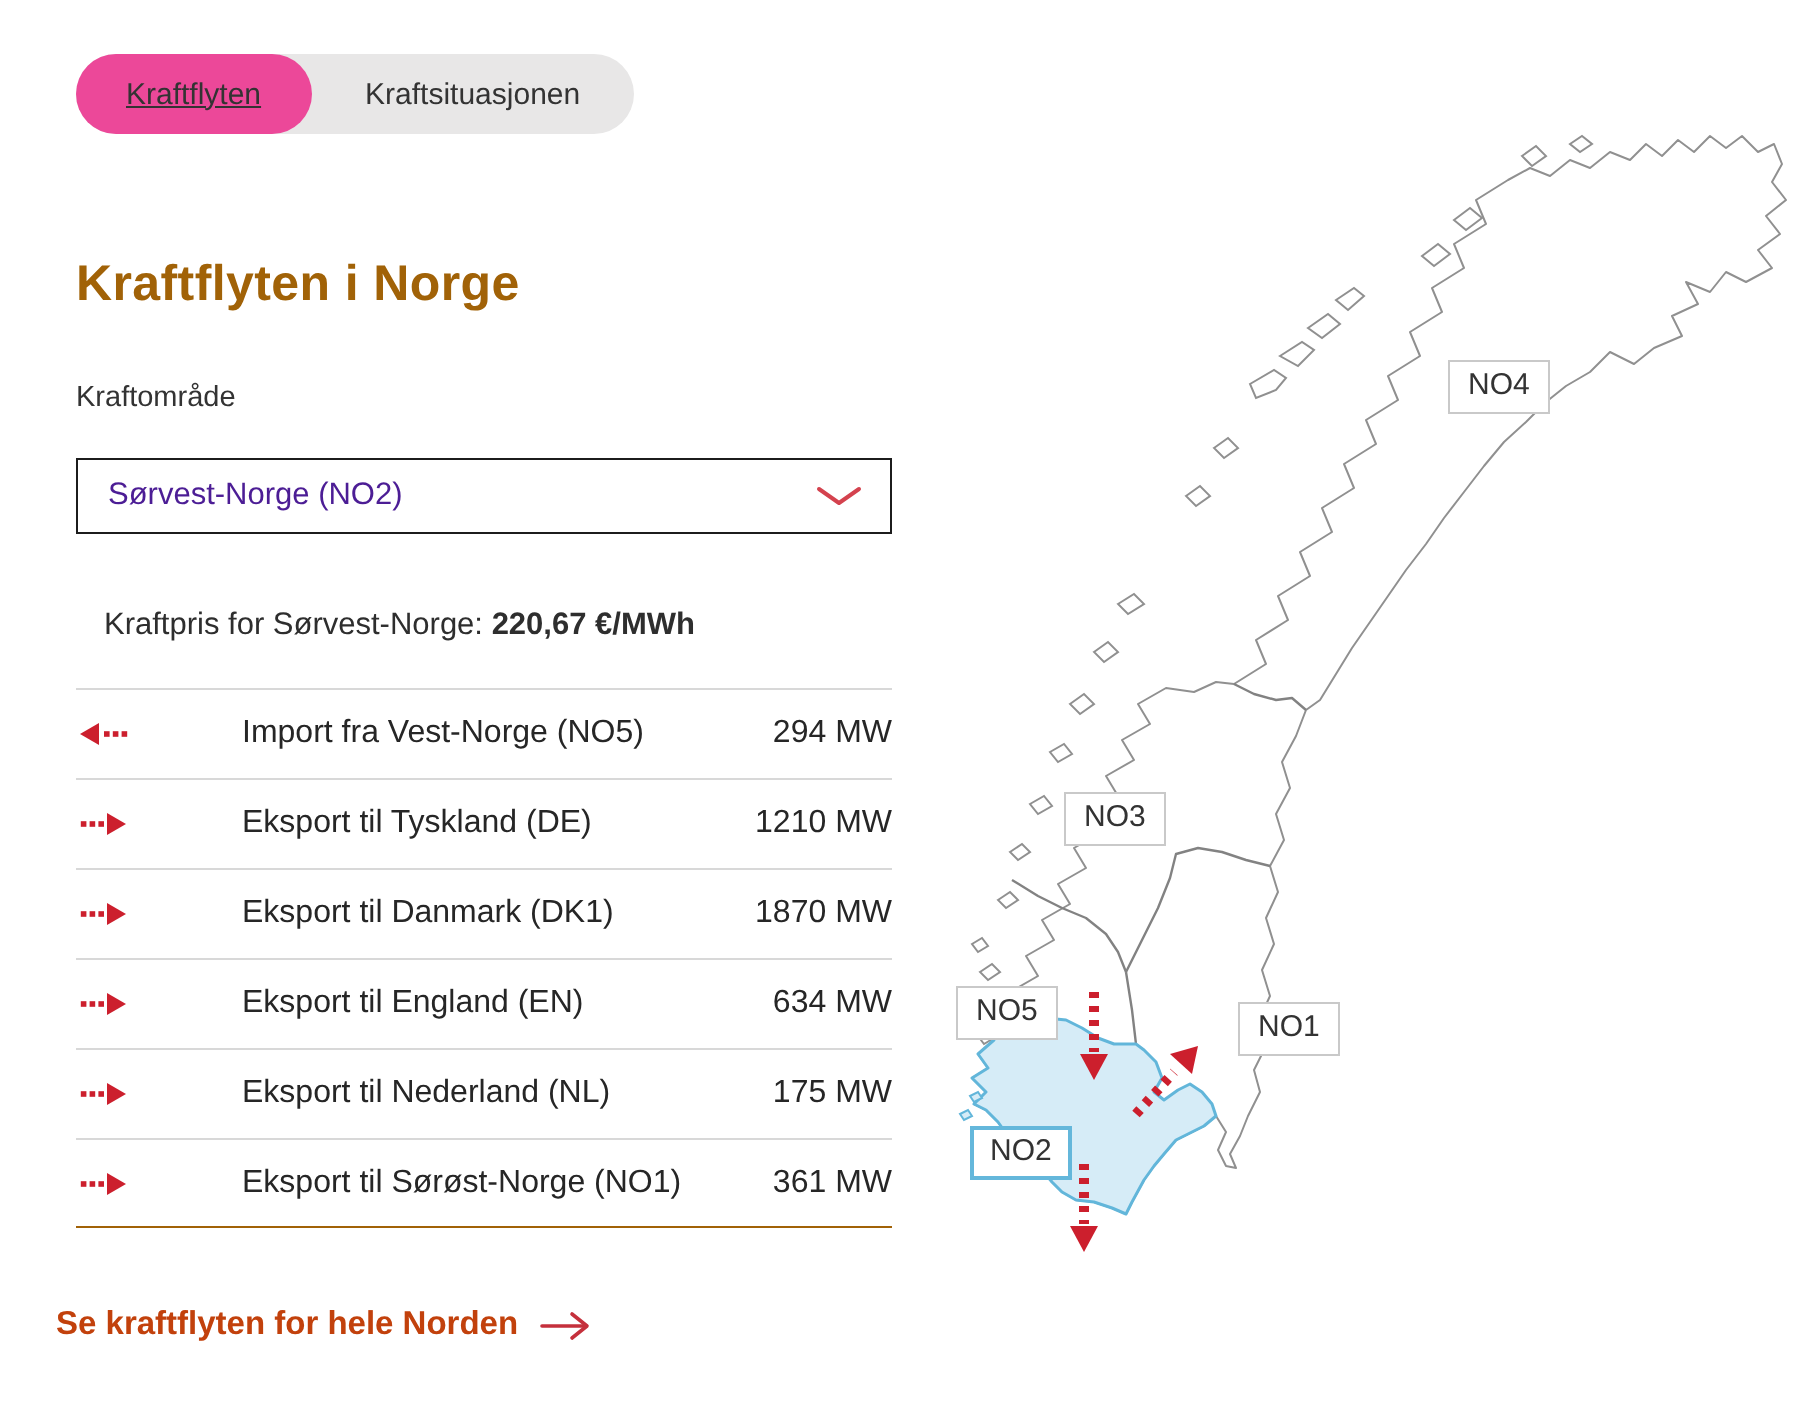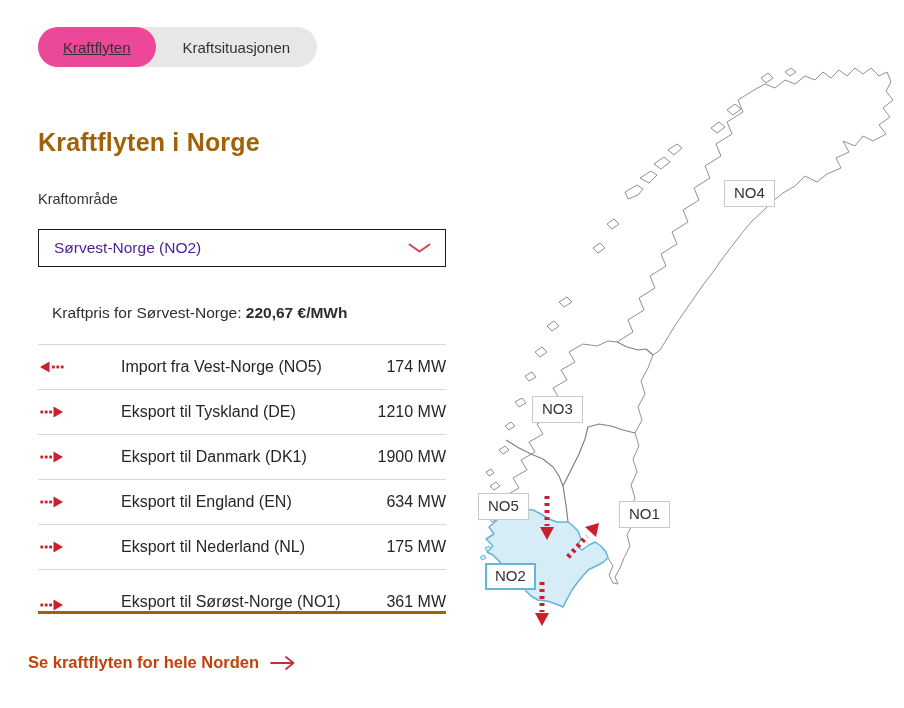--- a/index.html
+++ b/index.html
@@ -39,21 +39,21 @@
     position:absolute;left:52px;top:304px;font-size:15.5px;color:#2e2e2e;
   }
   .price-line b{font-weight:700;}
   .flow-list{
     position:absolute;left:38px;top:344px;width:408px;
   }
   .flow-row{
     display:flex;align-items:center;height:45px;
     border-top:1px solid #d8d8d8;box-sizing:border-box;
   }
-  .flow-row:last-child{border-bottom:3px solid #a16207;align-items:flex-end;}
+  .flow-row:last-child{border-bottom:1px solid #a16207;}
   .flow-row .icon{width:24px;margin-left:2px;margin-right:9px;display:flex;align-items:center;}
   .flow-row .lbl{font-size:16px;color:#262626;flex:1;margin-left:48px;}
   .flow-row .val{font-size:16px;color:#262626;text-align:right;white-space:nowrap;}
   .footer-link{
     position:absolute;left:28px;top:653px;display:flex;align-items:center;gap:11px;
     font-size:16.5px;font-weight:700;color:#c2410c;cursor:pointer;
   }
   
   .map-svg{position:absolute;left:475px;top:58px;width:420px;height:600px;}
   .map-label{
@@ -98,21 +98,21 @@
     <span class="icon icon-import">
       <svg width="24" height="12" viewBox="0 0 24 12">
         <polygon points="0,6 9.5,0.5 9.5,11.5" fill="#cc1f2d"></polygon>
         <rect x="12" y="4.6" width="2.8" height="2.8" fill="#cc1f2d"></rect>
         <rect x="16.4" y="4.6" width="2.8" height="2.8" fill="#cc1f2d"></rect>
         <rect x="20.8" y="4.6" width="2.8" height="2.8" fill="#cc1f2d"></rect>
       </svg>
     </span>
 
     <span class="lbl">Import fra Vest-Norge (NO5)</span>
-    <span class="val">174 MW</span>
+    <span class="val">294 MW</span>
   </div>
     <div class="flow-row">
 
     <span class="icon icon-export">
       <svg width="24" height="12" viewBox="0 0 24 12">
         <rect x="0.4" y="4.6" width="2.8" height="2.8" fill="#cc1f2d"></rect>
         <rect x="4.8" y="4.6" width="2.8" height="2.8" fill="#cc1f2d"></rect>
         <rect x="9.2" y="4.6" width="2.8" height="2.8" fill="#cc1f2d"></rect>
         <polygon points="13.5,0.5 23,6 13.5,11.5" fill="#cc1f2d"></polygon>
       </svg>
@@ -124,21 +124,21 @@
 
     <span class="icon icon-export">
       <svg width="24" height="12" viewBox="0 0 24 12">
         <rect x="0.4" y="4.6" width="2.8" height="2.8" fill="#cc1f2d"></rect>
         <rect x="4.8" y="4.6" width="2.8" height="2.8" fill="#cc1f2d"></rect>
         <rect x="9.2" y="4.6" width="2.8" height="2.8" fill="#cc1f2d"></rect>
         <polygon points="13.5,0.5 23,6 13.5,11.5" fill="#cc1f2d"></polygon>
       </svg>
     </span>
     <span class="lbl">Eksport til Danmark (DK1)</span>
-    <span class="val">1900 MW</span>
+    <span class="val">1870 MW</span>
   </div>
     <div class="flow-row">
 
     <span class="icon icon-export">
       <svg width="24" height="12" viewBox="0 0 24 12">
         <rect x="0.4" y="4.6" width="2.8" height="2.8" fill="#cc1f2d"></rect>
         <rect x="4.8" y="4.6" width="2.8" height="2.8" fill="#cc1f2d"></rect>
         <rect x="9.2" y="4.6" width="2.8" height="2.8" fill="#cc1f2d"></rect>
         <polygon points="13.5,0.5 23,6 13.5,11.5" fill="#cc1f2d"></polygon>
       </svg>

